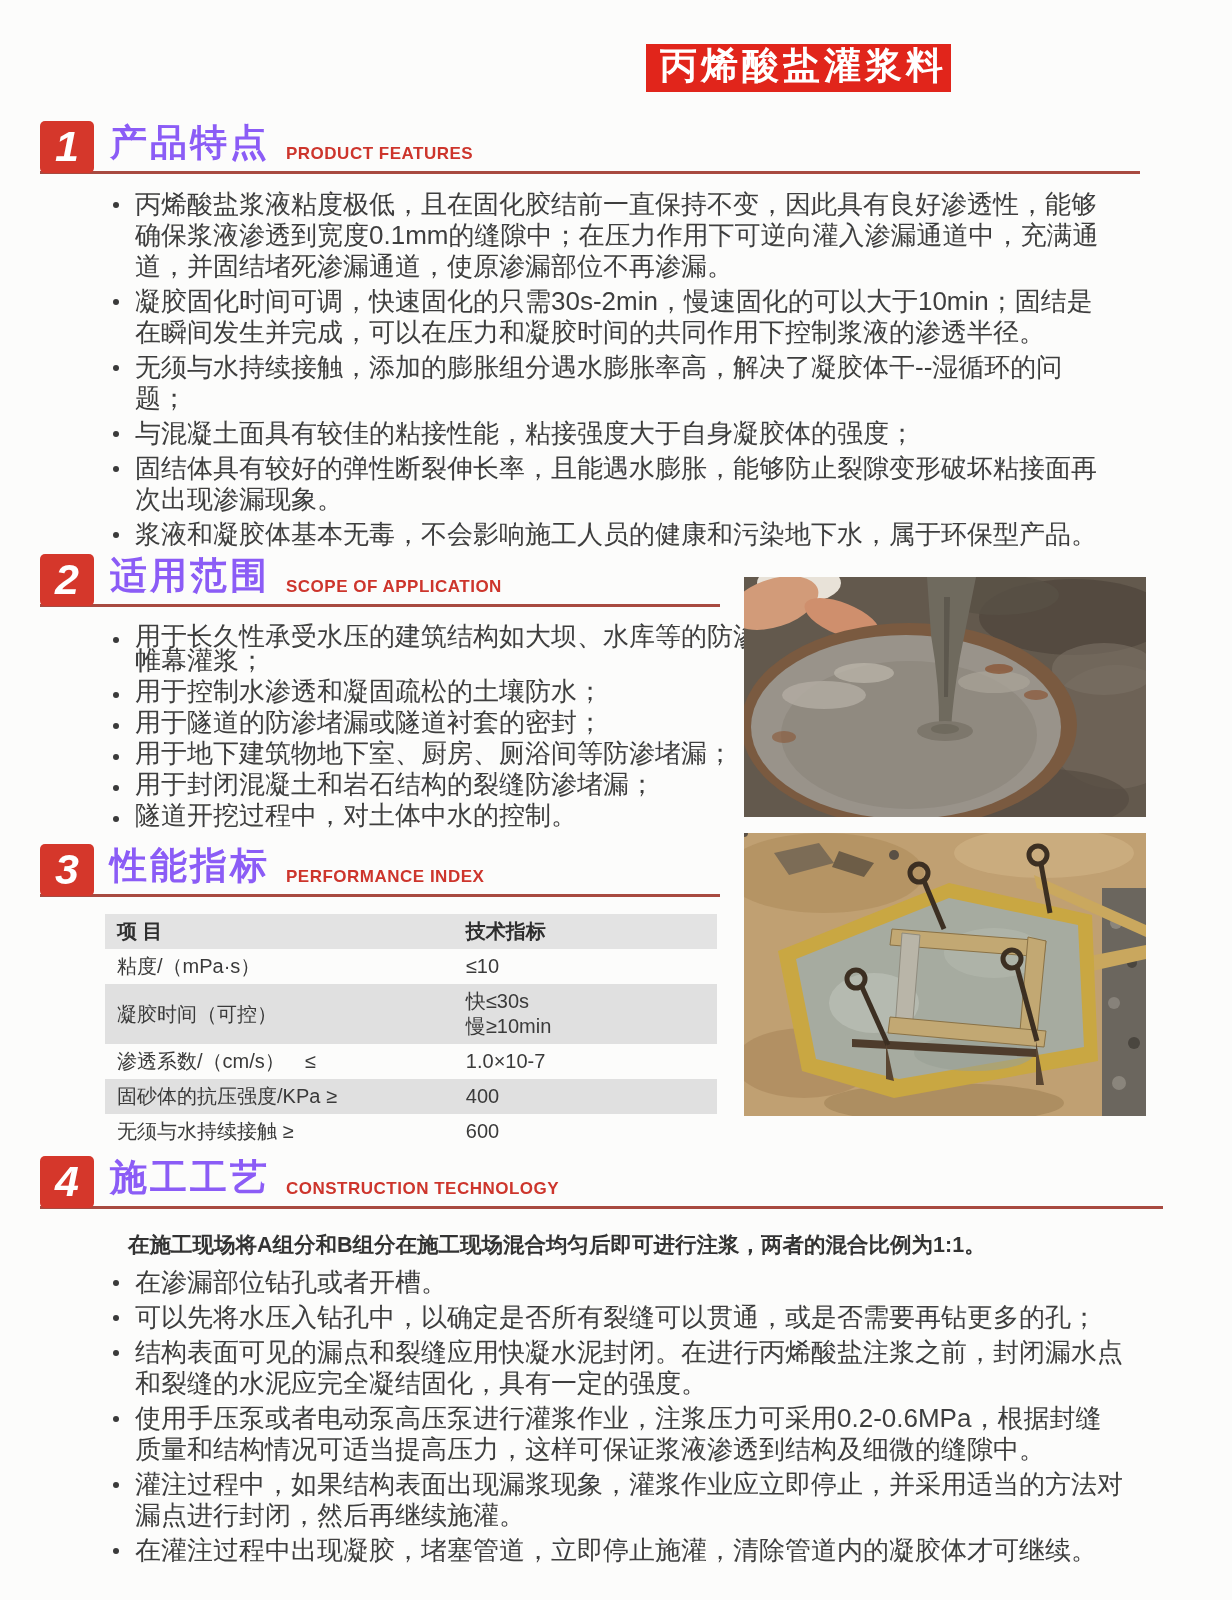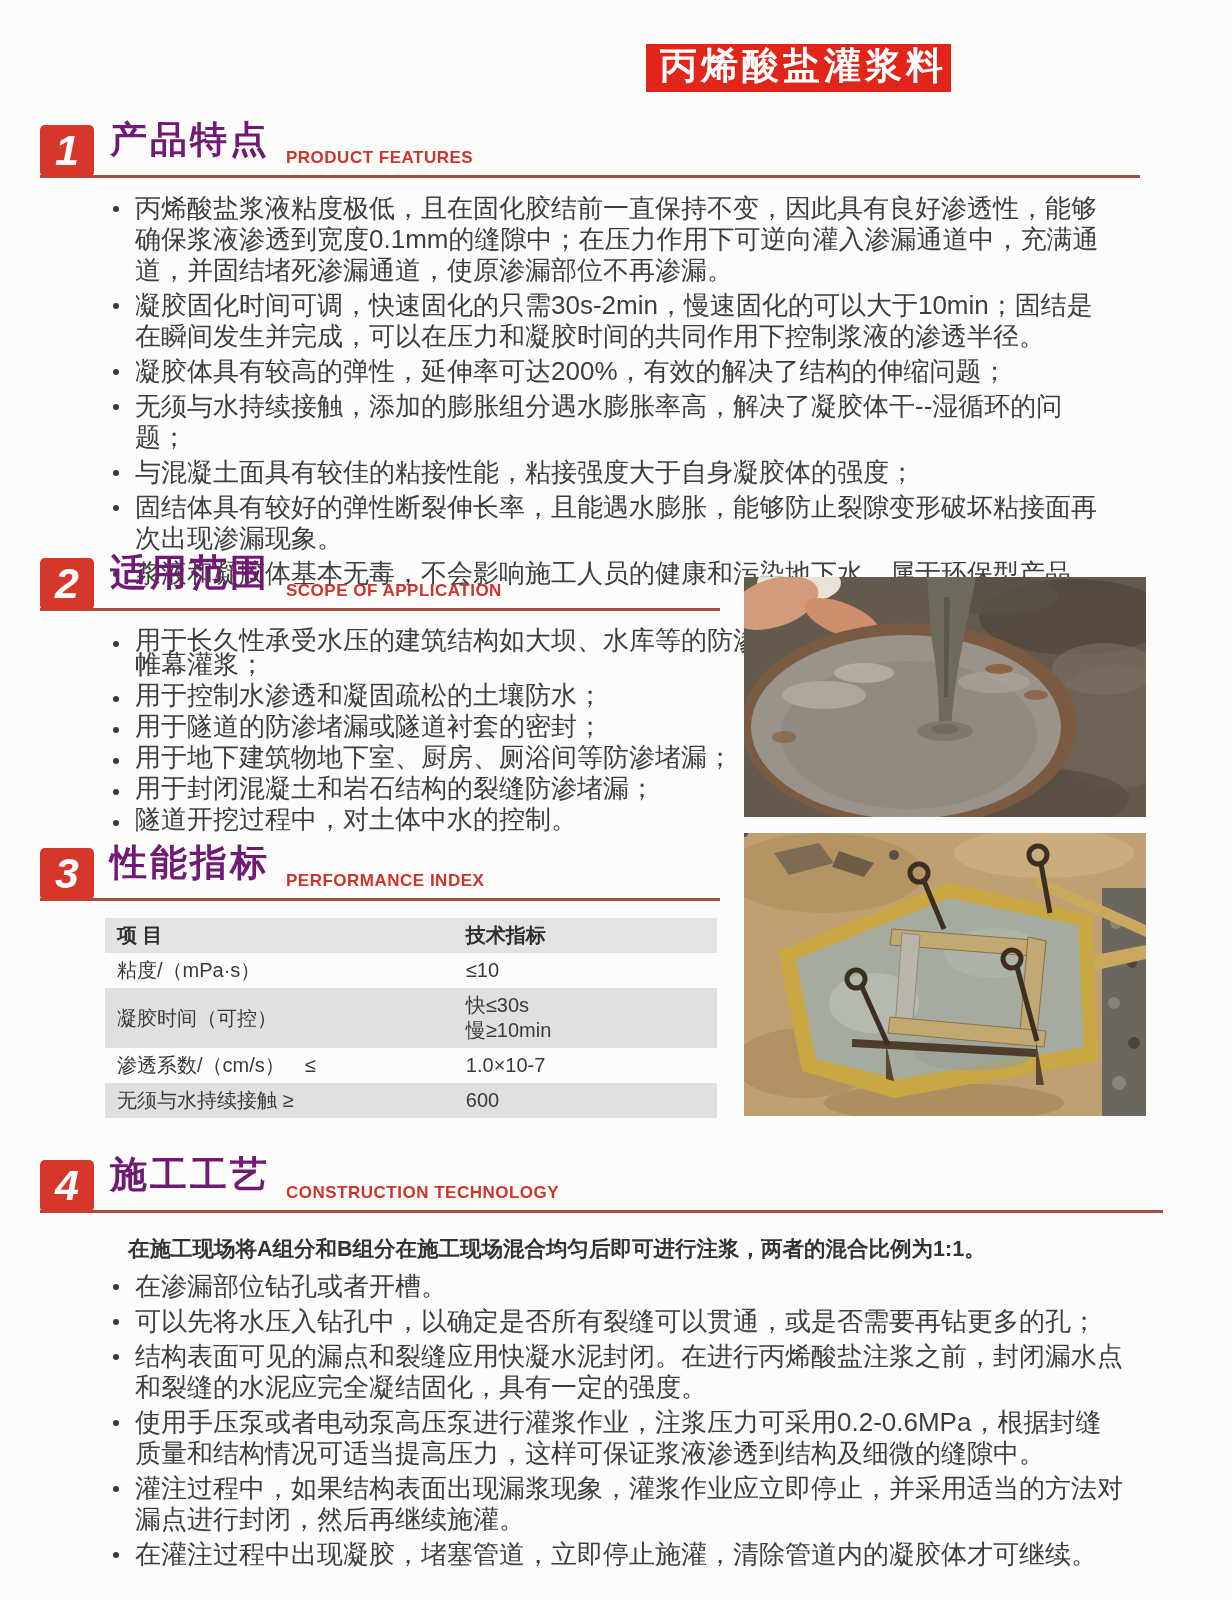--- a/index.html
+++ b/index.html
@@ -20,22 +20,22 @@
     border-bottom:3px solid #a84a40;
   }
   .sec-num{
     background:#d5372b;color:#fff;
     width:54px;height:52px;border-radius:5px;
     font-size:43px;font-weight:bold;font-style:italic;
     display:flex;align-items:center;justify-content:center;
     margin-bottom:-2px;padding-bottom:2px;box-sizing:border-box;
   }
   .sec-title{
-    color:#701a75;font-size:37px;font-weight:bold;
-    letter-spacing:3px;line-height:1;padding-bottom:17px;
+    color:#8b5cf6;font-size:37px;font-weight:bold;
+    letter-spacing:3px;line-height:1;padding-bottom:10px;
   }
   .sec-sub{
     color:#cd352c;font-size:17px;font-weight:bold;
     letter-spacing:0.5px;padding-bottom:7px;
   }
   ul.blist{list-style:none;margin:0;padding:0;}
   ul.blist li{
     position:relative;padding-left:30px;
     font-size:26px;line-height:31px;margin-bottom:4px;color:#3e3e3e;
   }
@@ -74,21 +74,20 @@
 
 <div class="section" id="s1" style="top:121px;width:1110px;">
   <div class="sec-head" style="width:1100px;">
     <div class="sec-num">1</div>
     <div class="sec-title">产品特点</div>
     <div class="sec-sub">PRODUCT FEATURES</div>
   </div>
   <ul class="blist">
       <li>丙烯酸盐浆液粘度极低，且在固化胶结前一直保持不变，因此具有良好渗透性，能够确保浆液渗透到宽度0.1mm的缝隙中；在压力作用下可逆向灌入渗漏通道中，充满通道，并固结堵死渗漏通道，使原渗漏部位不再渗漏。</li>
       <li>凝胶固化时间可调，快速固化的只需30s-2min，慢速固化的可以大于10min；固结是在瞬间发生并完成，可以在压力和凝胶时间的共同作用下控制浆液的渗透半径。</li>
-      <li>凝胶体具有较高的弹性，延伸率可达200%，有效的解决了结构的伸缩问题；</li>
       <li>无须与水持续接触，添加的膨胀组分遇水膨胀率高，解决了凝胶体干--湿循环的问题；</li>
       <li>与混凝土面具有较佳的粘接性能，粘接强度大于自身凝胶体的强度；</li>
       <li>固结体具有较好的弹性断裂伸长率，且能遇水膨胀，能够防止裂隙变形破坏粘接面再次出现渗漏现象。</li>
       <li>浆液和凝胶体基本无毒，不会影响施工人员的健康和污染地下水，属于环保型产品。</li>
     </ul>
 </div>
 
 <div class="section" id="s2" style="top:554px;width:1110px;">
   <div class="sec-head" style="width:680px;">
     <div class="sec-num">2</div>
@@ -128,20 +127,24 @@
           <td>≤10</td>
         </tr>
         <tr>
           <td>凝胶时间（可控）</td>
           <td>快≤30s
 慢≥10min</td>
         </tr>
         <tr>
           <td>渗透系数/（cm/s）　≤</td>
           <td>1.0×10-7</td>
+        </tr>
+        <tr>
+          <td>固砂体的抗压强度/KPa ≥</td>
+          <td>400</td>
         </tr>
         <tr>
           <td>无须与水持续接触 ≥</td>
           <td>600</td>
         </tr>
       </tbody>
   </table>
 </div>
 
 <div class="section" id="s4" style="top:1156px;width:1123px;">

